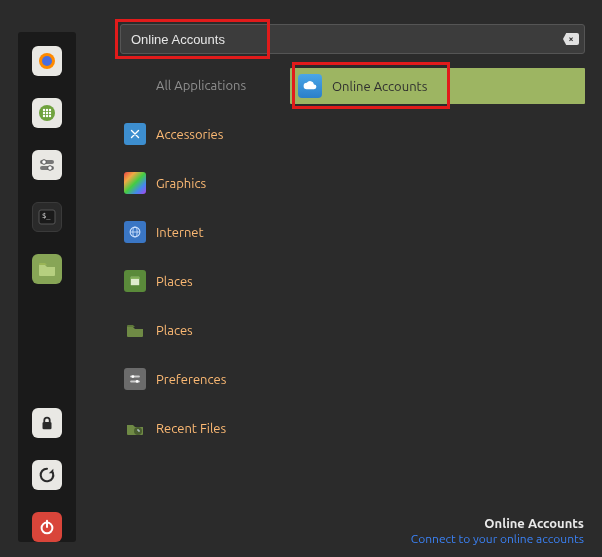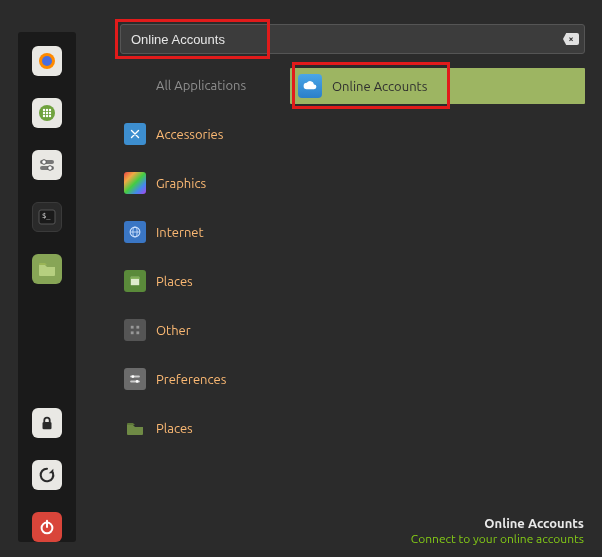--- a/index.html
+++ b/index.html
@@ -140,21 +140,21 @@
     border:3px solid #e11b1b;
     pointer-events:none;
   }
   .footer {
     position:absolute;
     right: 18px;
     bottom: 12px;
     text-align:right;
   }
   .footer .title { color:#eaeaea; font-weight:600; font-size:13px;}
-  .footer .sub { color:#84cc16; font-size:12px; margin-top:2px;}
+  .footer .sub { color:#3b82f6; font-size:12px; margin-top:2px;}
 </style>
 </head>
 <body>
 
 <div class="launcher">
   <div class="licon white">
     <svg width="20" height="20" viewBox="0 0 20 20">
         <circle cx="10" cy="10" r="8" fill="#ff8a00"></circle>
         <circle cx="10" cy="10" r="5" fill="#4a6ee0"></circle>
       </svg>
@@ -259,58 +259,55 @@
       <div class="cat">
         <span class="ci" style="background:#5a8a3a">
           <svg width="14" height="14" viewBox="0 0 20 20">
               <rect x="4" y="4" width="12" height="12" fill="#dfeccd"></rect>
               <rect x="4" y="4" width="12" height="3" fill="#7fae55"></rect>
             </svg>
         </span>
         <span>Places</span>
       </div>
 
-      <div class="cat">
-        <span class="ci" style="background:#555">
-          <svg width="14" height="14" viewBox="0 0 20 20">
-              <g fill="#999">
-                <rect x="4" y="4" width="4" height="4"></rect>
-                <rect x="12" y="4" width="4" height="4"></rect>
-                <rect x="4" y="12" width="4" height="4"></rect>
-                <rect x="12" y="12" width="4" height="4"></rect>
-              </g>
-            </svg>
-        </span>
-        <span>Other</span>
-      </div>
-
-
+
+
+
+      <div class="cat">
+        <span class="ci" style="background:transparent">
+          <svg width="20" height="20" viewBox="0 0 20 20">
+              <path d="M2 7 h6 l2 2 h8 v7 a1 1 0 0 1 -1 1 H3 a1 1 0 0 1 -1 -1 z" fill="#6f8a45"></path>
+              <path d="M2 6 a1 1 0 0 1 1 -1 h5 l2 2 H2 z" fill="#5e7839"></path>
+            </svg>
+        </span>
+        <span>Places</span>
+      </div>
 
       <div class="cat">
         <span class="ci" style="background:#6b6b6b">
           <svg width="14" height="14" viewBox="0 0 20 20">
               <rect x="3" y="5" width="14" height="3" rx="1.5" fill="#ccc"></rect>
               <circle cx="7" cy="6.5" r="2" fill="#fff"></circle>
               <rect x="3" y="12" width="14" height="3" rx="1.5" fill="#ccc"></rect>
               <circle cx="13" cy="13.5" r="2" fill="#fff"></circle>
             </svg>
         </span>
         <span>Preferences</span>
       </div>
 
       <div class="cat">
         <span class="ci" style="background:transparent">
           <svg width="20" height="20" viewBox="0 0 20 20">
               <path d="M2 7 h6 l2 2 h8 v7 a1 1 0 0 1 -1 1 H3 a1 1 0 0 1 -1 -1 z" fill="#6f8a45"></path>
-              <path d="M2 6 a1 1 0 0 1 1 -1 h5 l2 2 H2 z" fill="#5e7839"></path>
-            </svg>
-        </span>
-        <span>Places</span>
-      </div>
-
+              <circle cx="13" cy="13" r="4" fill="#4a5e30"></circle>
+              <path d="M13 11 v2 h2" stroke="#cde" stroke-width="1" fill="none"></path>
+            </svg>
+        </span>
+        <span>Recent Files</span>
+      </div>
 
     </div>
 
     <div class="results">
       <div class="result">
         <span class="result-icon">
           <svg width="16" height="16" viewBox="0 0 20 20">
               <path d="M6 14 a4 4 0 0 1 0 -8 a5 5 0 0 1 9 2 a3 3 0 0 1 0 6 z" fill="#fff"></path>
             </svg>
         </span>

